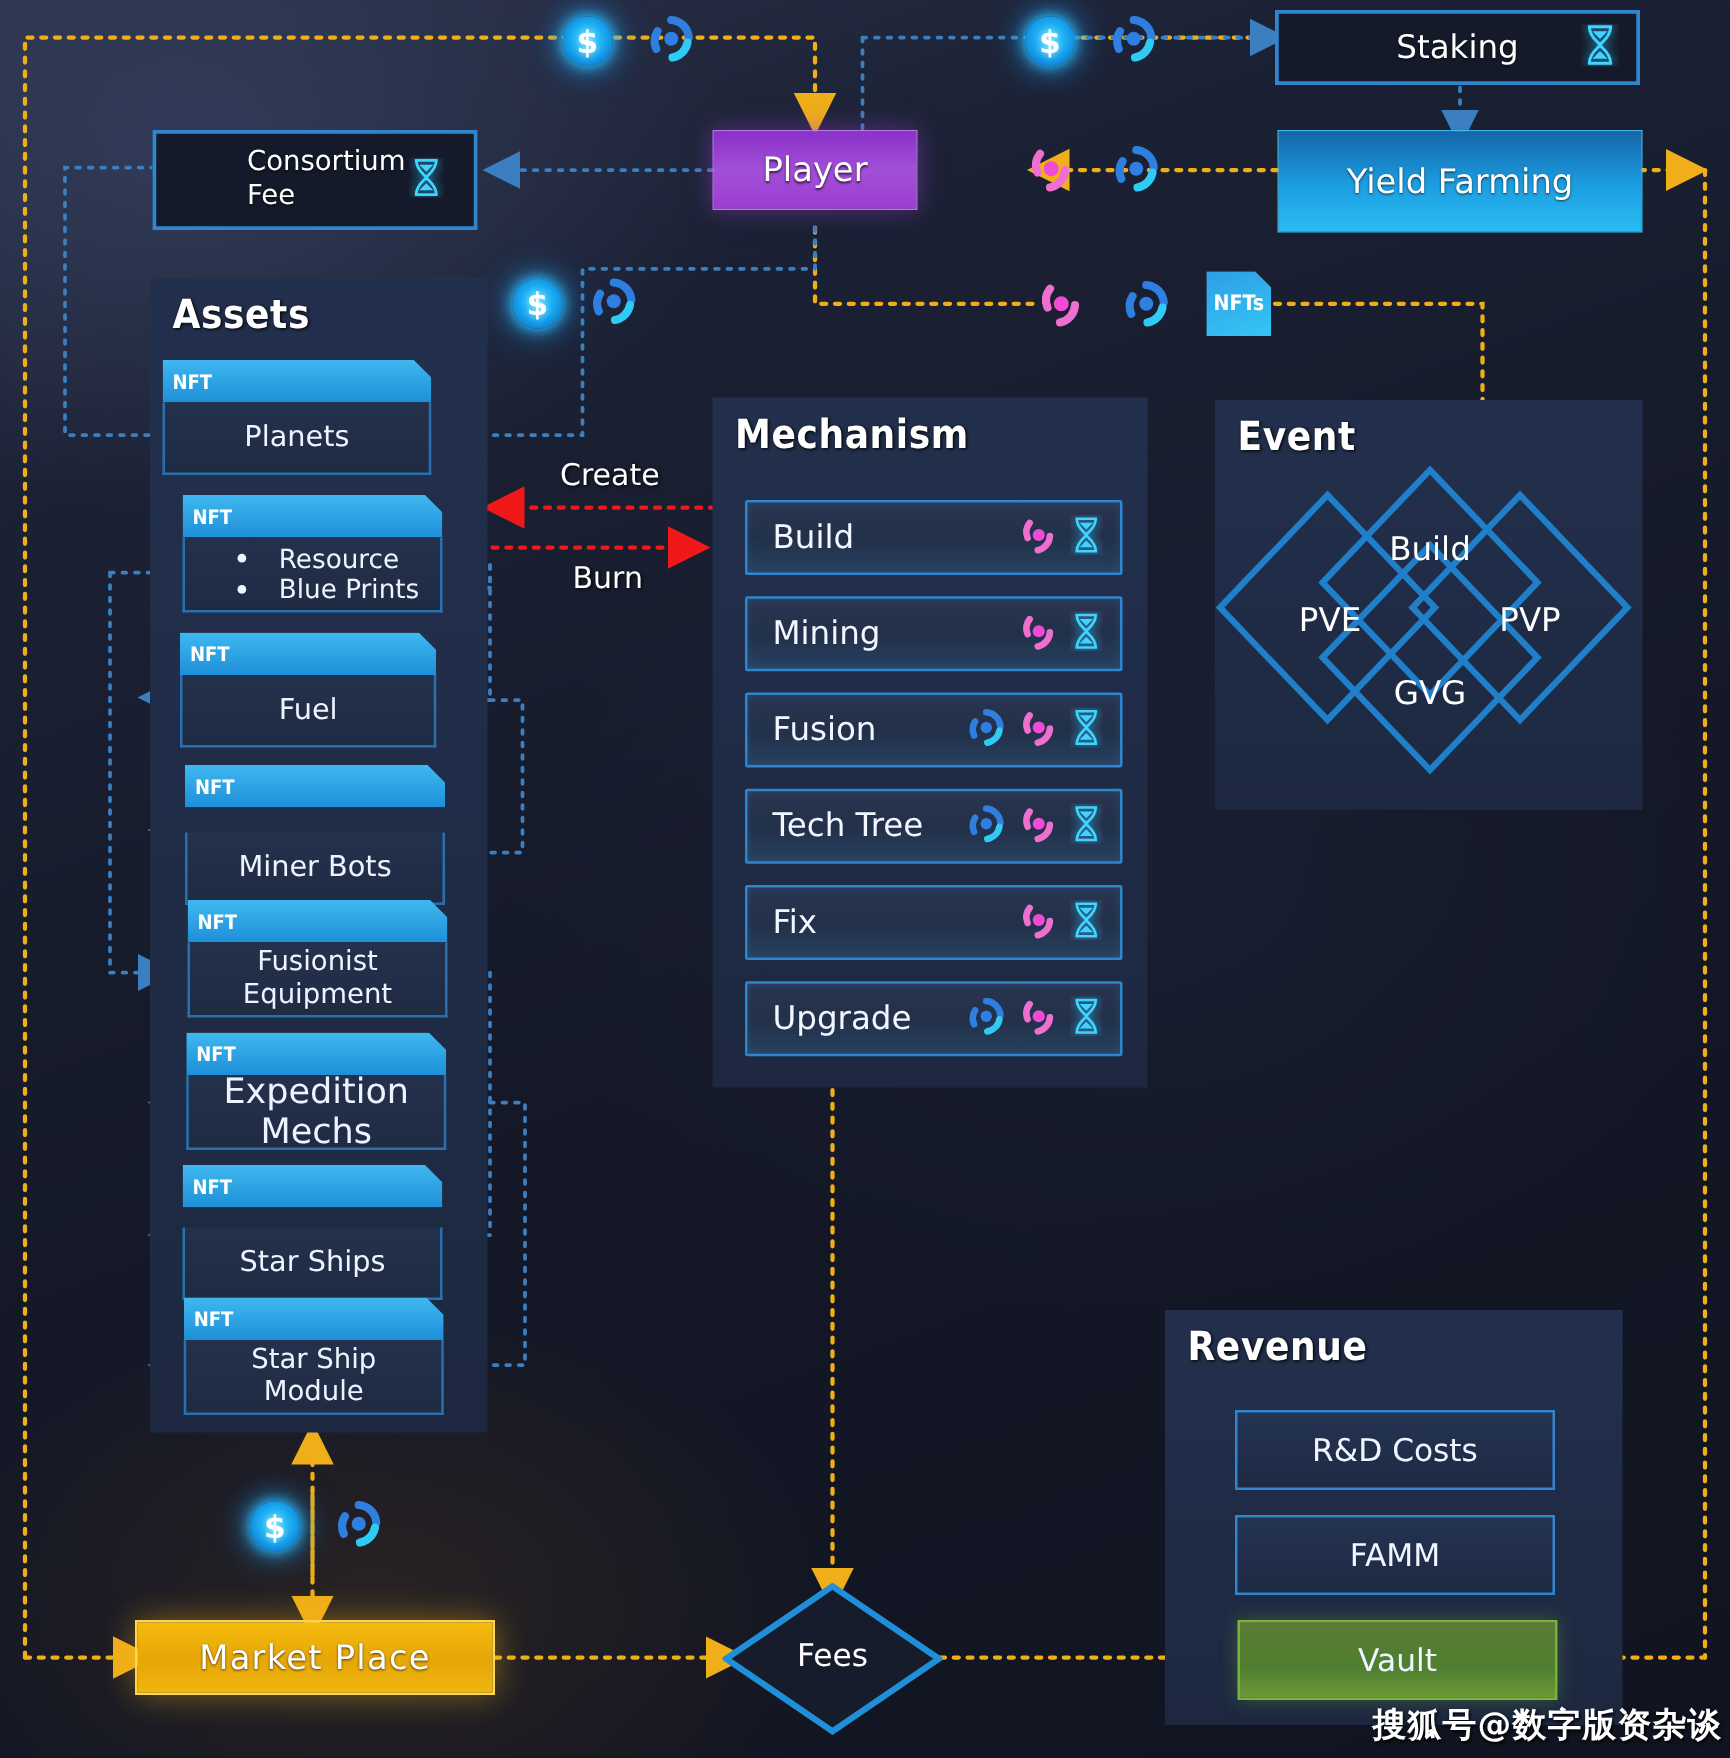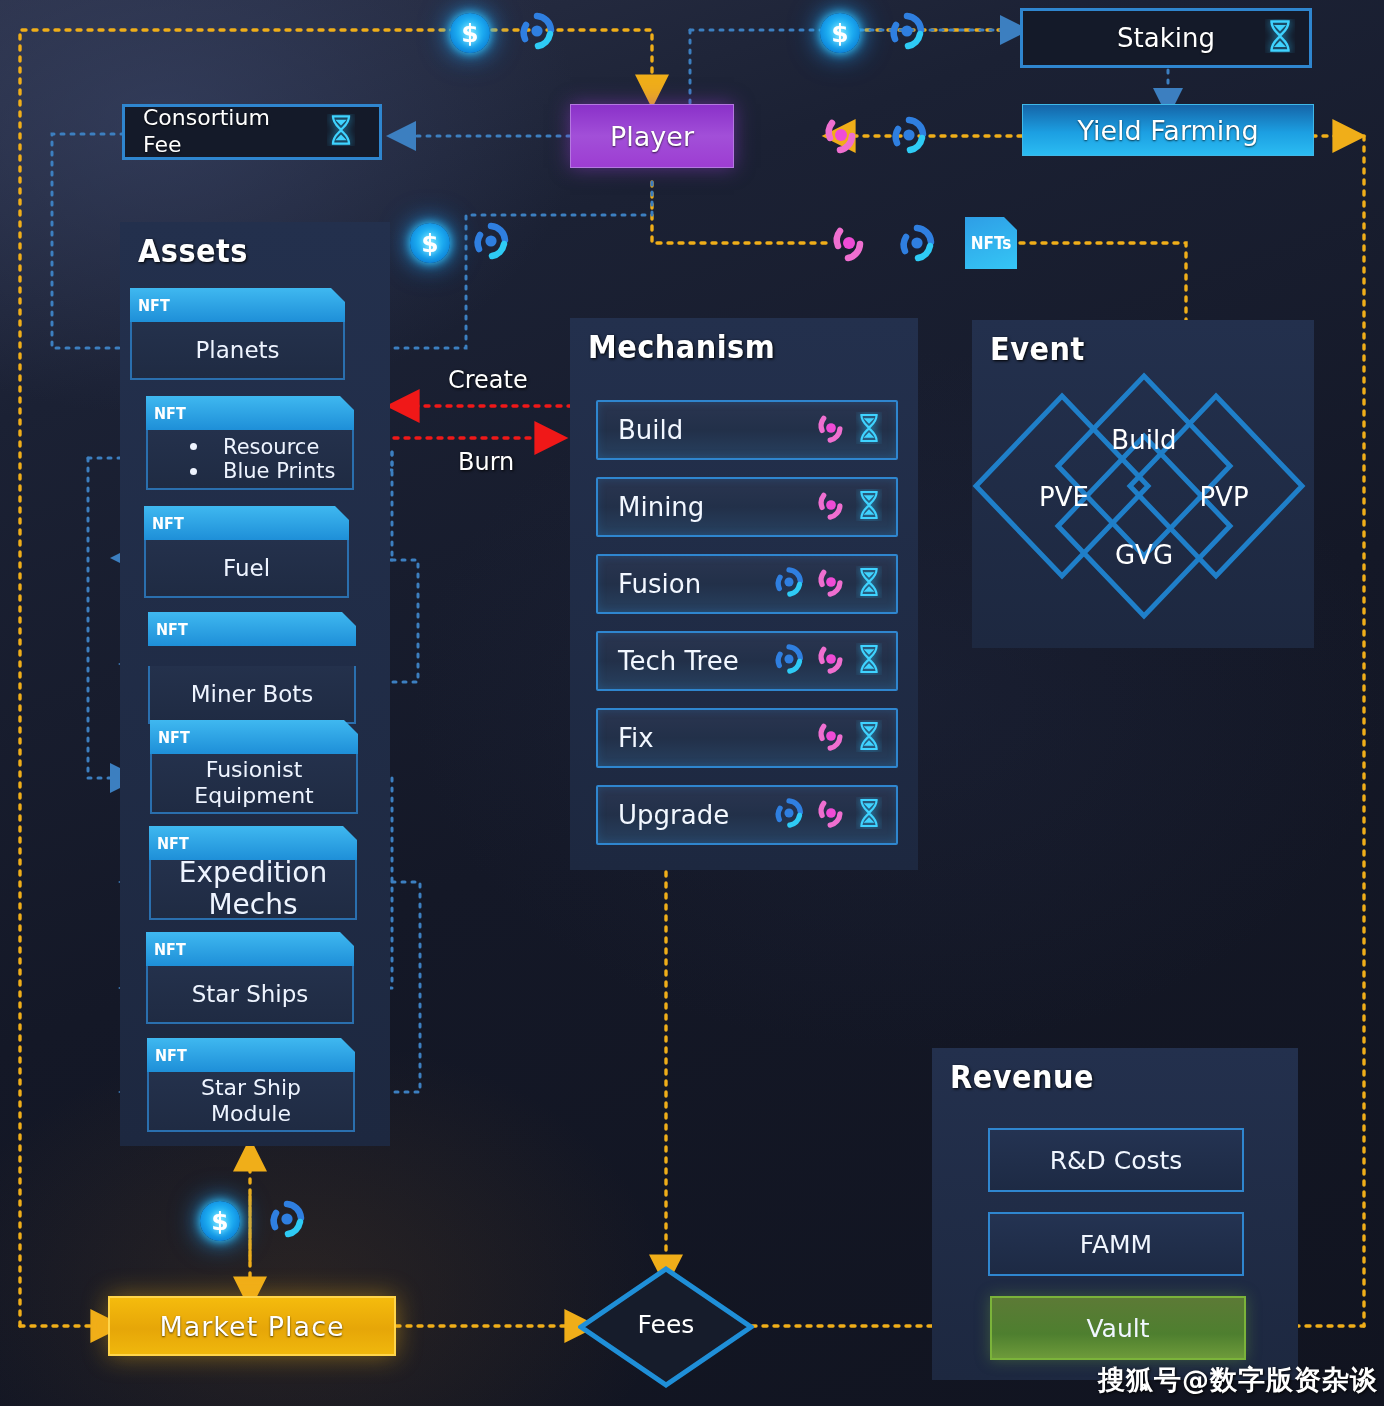--- a/index.html
+++ b/index.html
@@ -153,33 +153,33 @@
       <svg width="30" height="34" viewBox="0 0 24 28">
         <g fill="none" stroke="#3fd3ff" stroke-width="2" style="filter:drop-shadow(0 0 4px #2ec6ff)">
           <path d="M4,2 H20 M4,26 H20 M5,2 C5,9 11,12 12,14 C13,12 19,9 19,2 M5,26 C5,19 11,16 12,14 C13,16 19,19 19,26"></path>
         </g>
         <path d="M7,5 H17 L12,10 Z" fill="#3fd3ff"></path>
         <path d="M7,23 H17 L12,18 Z" fill="#3fd3ff"></path>
       </svg>
     </span>
   </div>
 
-  <div class="node" style="left:1022px;top:104px;width:292px;height:52px;
+  <div class="node" style="left:1022px;top:104px;width:292px;height:82px;
               background:linear-gradient(180deg,#1565a8 0%,#1c9fe2 55%,#2bbcf2 100%);
               border:1px solid #3fb8e8;font-size:27px;">
     <span>Yield Farming</span>
   </div>
 
   <div class="node" style="left:570px;top:104px;width:164px;height:64px;
               background:linear-gradient(180deg,#8a31c9 0%,#a24fd8 50%,#9d3dd2 100%);
               border:1px solid #b478e0;font-size:27px;box-shadow:0 0 18px rgba(150,60,210,.5);">
     <span>Player</span>
   </div>
 
-  <div class="node boxline" style="left:122px;top:104px;width:260px;height:56px;justify-content:flex-start;padding-left:18px;">
+  <div class="node boxline" style="left:122px;top:104px;width:260px;height:80px;justify-content:center;padding-left:18px;">
     <div style="font-size:22px;line-height:1.22;text-align:left;">
       <div>Consortium</div>
       <div>Fee</div>
     </div>
     <span style="position:absolute;right:24px;top:50%;transform:translateY(-50%);">
       <svg width="28" height="32" viewBox="0 0 24 28">
         <g fill="none" stroke="#3fd3ff" stroke-width="2" style="filter:drop-shadow(0 0 4px #2ec6ff)">
           <path d="M4,2 H20 M4,26 H20 M5,2 C5,9 11,12 12,14 C13,12 19,9 19,2 M5,26 C5,19 11,16 12,14 C13,16 19,19 19,26"></path>
         </g>
         <path d="M7,5 H17 L12,10 Z" fill="#3fd3ff"></path>
@@ -348,21 +348,21 @@
     <div class="body" style="height:58px;font-size:28px;">
       <div>Expedition</div>
       <div>Mechs</div>
     </div>
   </div>
 
   <div class="nftcard" style="left:146px;top:932px;width:208px;">
     <div class="tab">
         <span>NFT</span>
       </div>
-    <div class="body" style="height:56px;">
+    <div class="body" style="height:56px;margin-top:16px;">
       <div>Star Ships</div>
     </div>
   </div>
 
   <div class="nftcard" style="left:147px;top:1038px;width:208px;">
     <div class="tab">
         <span>NFT</span>
       </div>
     <div class="body" style="height:58px;font-size:22px;">
       <div>Star Ship</div>

